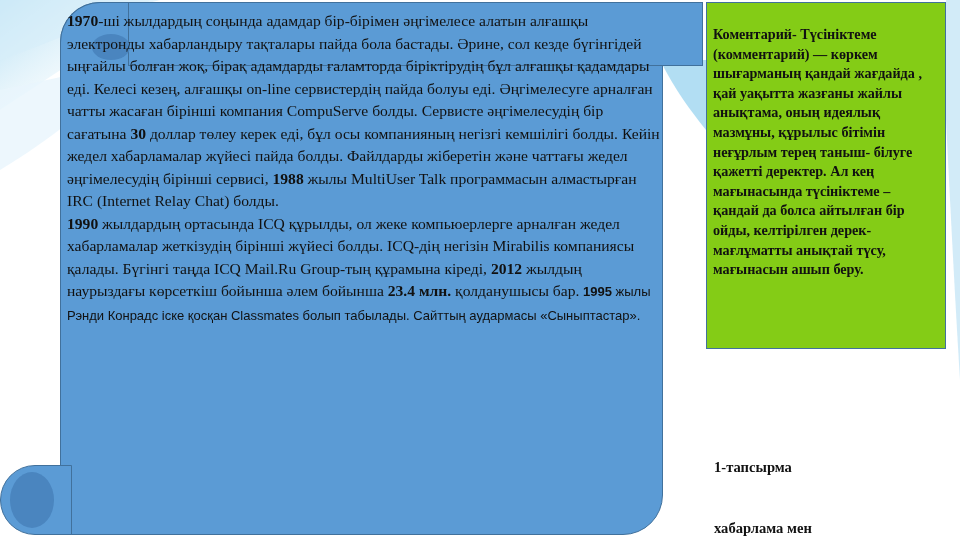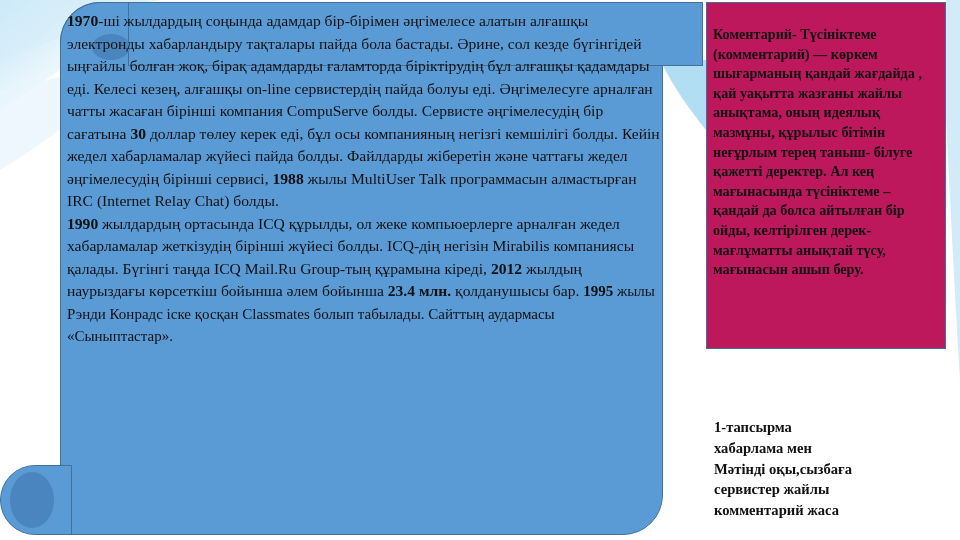--- a/index.html
+++ b/index.html
@@ -50,40 +50,40 @@
   }
   .main-text {
     position:absolute; left:67px; top:10px; width:596px;
     font-family:"Liberation Serif", serif;
     font-size:15.6px; line-height:22.5px;
     color:#111;
     margin:0;
   }
   .main-text p { margin:0; }
   .main-text b { font-weight:bold; }
-  .small { font-family:Liberation Serif, serif; font-size:15px; }
+  .small { font-family:Liberation Sans, sans-serif; font-size:13px; }
   .comment-box {
     position:absolute; left:706px; top:2px; width:240px; height:347px;
-    background:#be185d;
+    background:#84cc16;
     border:1px solid #41719c;
     box-sizing:border-box;
     padding:22px 6px 0 6px;
   }
   .comment-text {
     font-family:"Liberation Serif", serif;
     font-weight:bold; font-size:14.2px; line-height:19.6px;
     color:#111; margin:0;
   }
   .task {
     position:absolute; left:714px; top:417px; width:230px;
     font-family:"Liberation Serif", serif;
     font-weight:bold; font-size:14.6px; line-height:20.8px;
     color:#111;
   }
-  .task div { white-space:nowrap; }
+  .task div { white-space:nowrap;margin-top:40px; }
 </style>
 </head>
 <body>
 
 <svg class="bg-swoosh" viewBox="0 0 960 540" preserveAspectRatio="none">
   <defs>
     <linearGradient id="sw" x1="0" y1="0" x2="1" y2="1">
       <stop offset="0" stop-color="#9fd6f0"></stop>
       <stop offset="1" stop-color="#ffffff" stop-opacity="0"></stop>
     </linearGradient>

